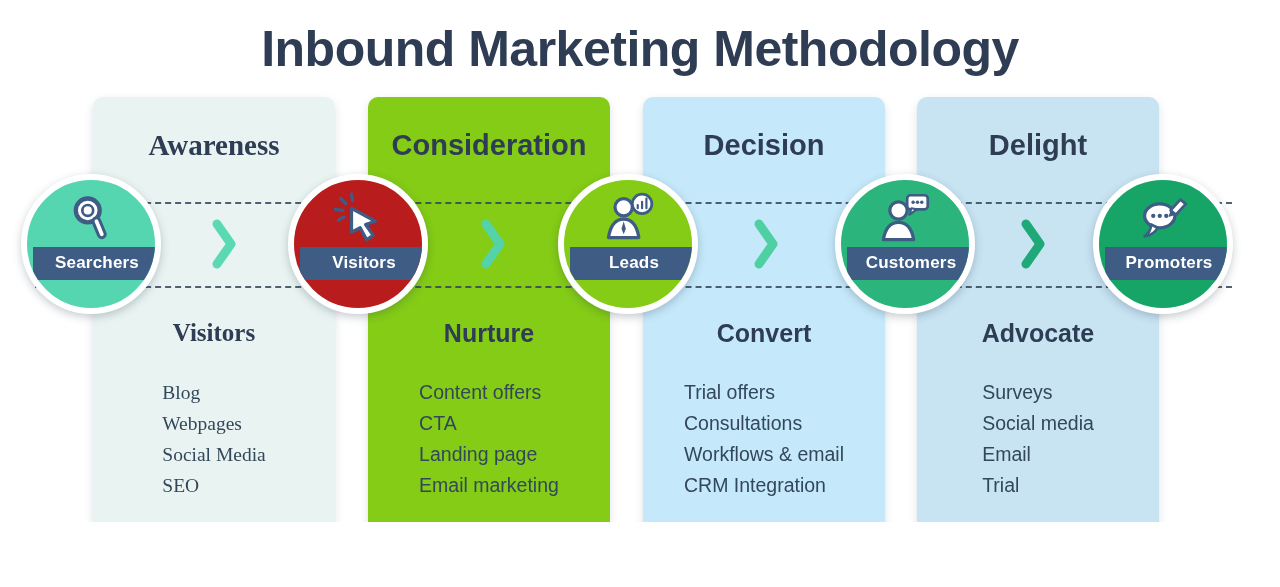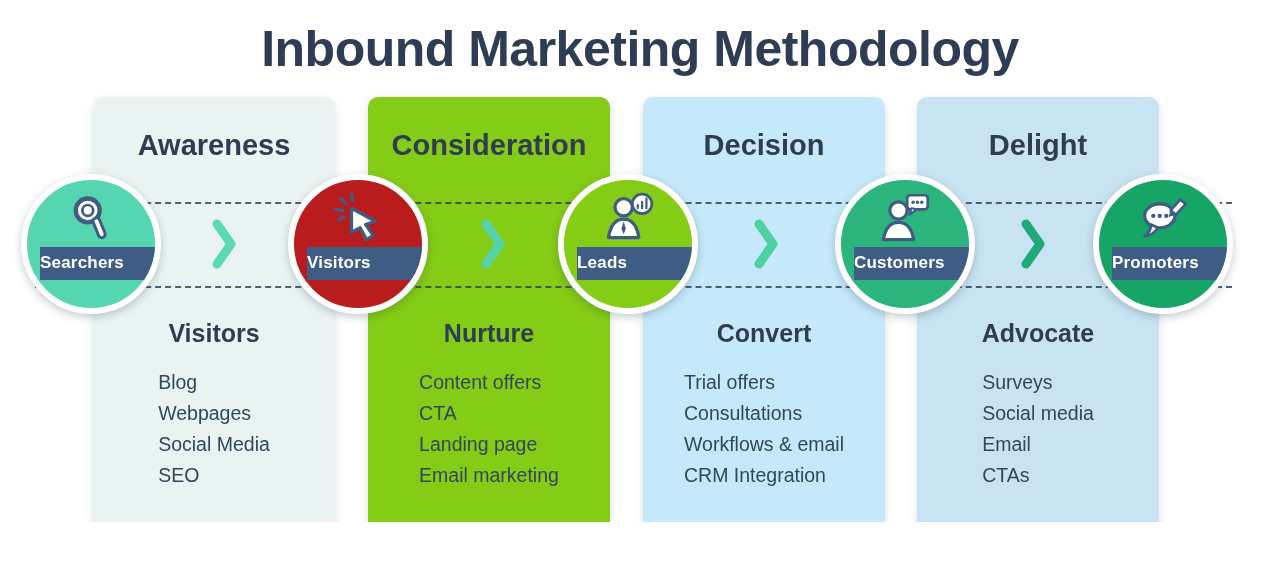--- a/index.html
+++ b/index.html
@@ -20,37 +20,37 @@
     font-size:29px;font-weight:800;color:#2e3c54;
   }
   .stage-card .action-name{
     position:absolute;top:222px;left:0;width:100%;text-align:center;
     font-size:25px;font-weight:800;color:#2e3c54;
   }
   .stage-card .tactic-wrap{
     position:absolute;top:266px;left:0;width:100%;text-align:center;
   }
   .stage-card ul.tactic-list{
-    display:inline-block;text-align:left;margin:4px;padding:0;list-style:none;
+    display:inline-block;text-align:left;margin:14px;padding:0;list-style:none;
     font-size:19.5px;line-height:31px;color:#33475b;max-width:220px;
   }
 
   .dash-line{
     position:absolute;left:35px;width:1197px;height:0;
     border-top:2px dashed #33475b;z-index:2;opacity:0.85;
   }
 
   .persona-circle{
     position:absolute;width:128px;height:128px;border-radius:50%;
     border:6px solid #ffffff;box-shadow:0 3px 9px rgba(30,50,70,0.25);
     overflow:hidden;z-index:4;top:174px;
   }
   .persona-circle .band{
-    position:absolute;top:52%;left:13px;width:100%;height:26%;
-    display:flex;align-items:center;justify-content:flex-start;
+    position:absolute;top:52%;left:6px;width:100%;height:26%;
+    display:flex;align-items:center;justify-content:center;
   }
   .persona-circle .band span{
     color:#ffffff;font-size:17px;font-weight:700;letter-spacing:0.2px;
   }
   .persona-circle .icon-holder{
     position:absolute;top:7%;left:0;width:100%;height:45%;
     display:flex;align-items:center;justify-content:center;
   }
   .persona-circle .icon-holder svg{width:56px;height:52px;}
 
@@ -59,21 +59,21 @@
   }
   .flow-arrow svg{width:28px;height:56px;display:block;}
 </style>
 </head>
 <body>
 
 <div class="canvas">
 
   <div class="page-title">Inbound Marketing Methodology</div>
 
-  <div class="stage-card" style="left: 93px; background: rgb(233, 244, 242);">
+  <div class="stage-card" style="left: 93px; background: rgb(233, 244, 242); font-family: Liberation Serif, serif;">
     <div class="stage-name">Awareness</div>
     <div class="action-name">Visitors</div>
     <div class="tactic-wrap">
       <ul class="tactic-list">
         <li>Blog</li>
         <li>Webpages</li>
         <li>Social Media</li>
         <li>SEO</li>
       </ul>
     </div>
@@ -106,21 +106,21 @@
   </div>
 
   <div class="stage-card" style="left: 917px; background: rgb(200, 228, 243);">
     <div class="stage-name">Delight</div>
     <div class="action-name">Advocate</div>
     <div class="tactic-wrap">
       <ul class="tactic-list">
         <li>Surveys</li>
         <li>Social media</li>
         <li>Email</li>
-        <li>CTAs</li>
+        <li>Trial</li>
       </ul>
     </div>
   </div>
 
   <div class="dash-line" style="top:202px"></div>
   <div class="dash-line" style="top:286px"></div>
 
   <div class="flow-arrow" style="left: 210px; color: rgb(91, 217, 179);">
     <svg viewBox="0 0 28 56">
         <polyline points="7,8 21,28 7,48" fill="none" stroke="currentColor" stroke-width="9" stroke-linecap="round" stroke-linejoin="round"></polyline>

